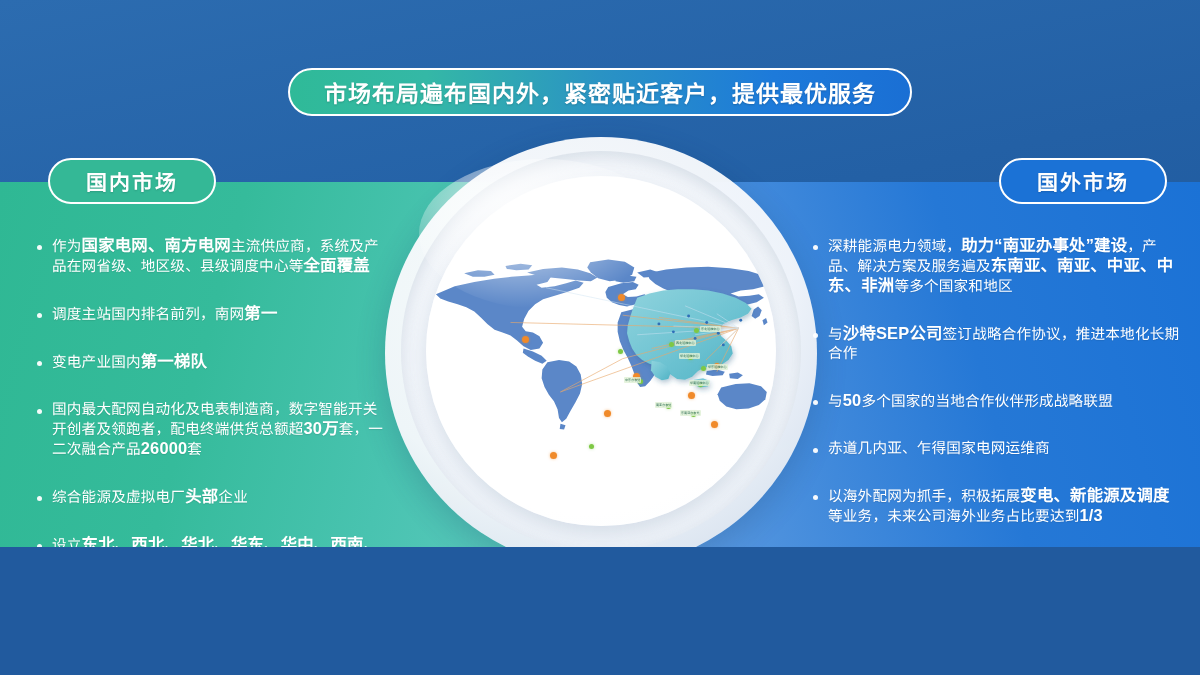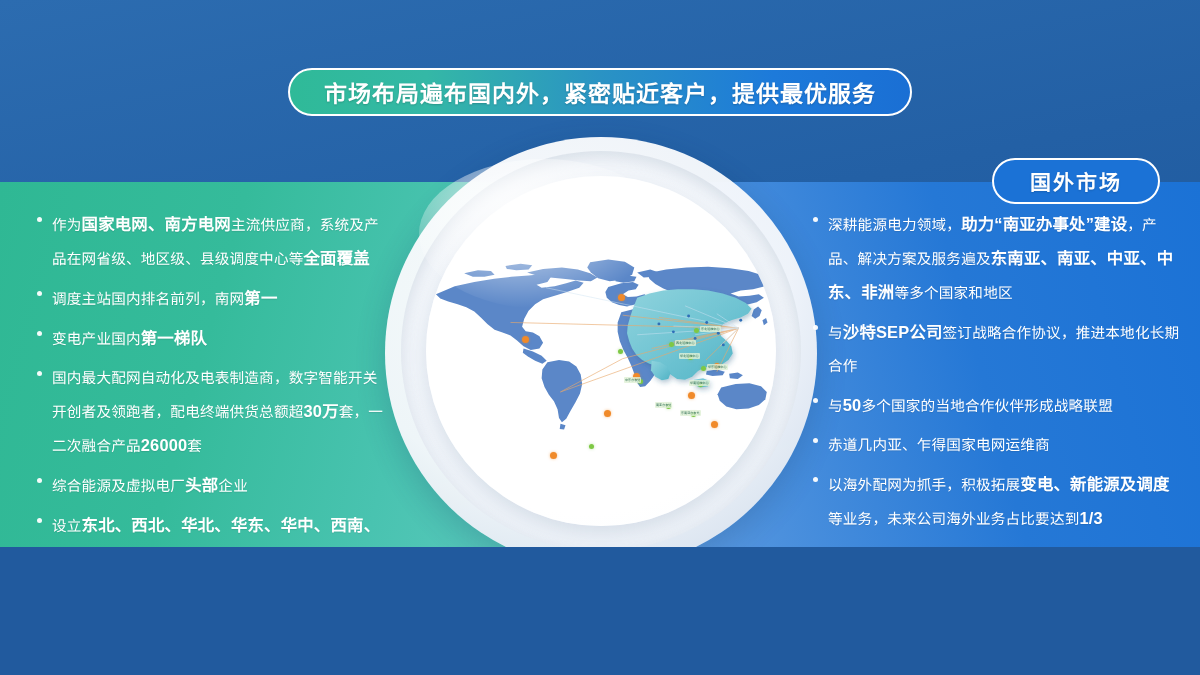--- a/index.html
+++ b/index.html
@@ -57,39 +57,40 @@
     position:absolute;top:158px;z-index:45;
     display:inline-flex;align-items:center;justify-content:center;
     height:46px;padding:0 36px;border-radius:24px;
     border:2.5px solid #ffffff;box-sizing:border-box;
   }
   .badge span{
     color:#ffffff;font-size:21px;font-weight:bold;letter-spacing:2px;
     white-space:nowrap;text-shadow:0 1px 2px rgba(0,0,0,.15);
   }
   .badge-left{left:48px;background:#34b896;}
-  .badge-right{right:40px;background:#1b72d6;text-align:right;}
+  .badge-right{right:33px;background:#1b72d6;text-align:right;}
 
   
   .list{
     position:absolute;top:208px;z-index:30;
     width:352px;
   }
   .list-left{left:36px;}
   .list-right{left:812px;width:372px;}
 
   .li{
     position:relative;
     padding-left:16px;
     margin-bottom:6px;
     color:#ffffff;
     font-size:14.6px;
-    line-height:33px;
+    line-height:19px;
     letter-spacing:.2px;
     text-shadow:0 1px 1px rgba(0,0,0,.10);
+    margin-top:28px;
   }
   .li::before{
     content:"";position:absolute;left:1px;top:9px;
     width:5px;height:5px;border-radius:50%;
     background:#ffffff;opacity:.95;
   }
   .li b{font-weight:bold;font-size:16.4px;}
 
   
   .globe{
@@ -143,20 +144,23 @@
 <div class="stage">
 
   <div class="title-wrap">
     <div class="title-pill">
       <span>市场布局遍布国内外，紧密贴近客户，提供最优服务</span>
     </div>
   </div>
 
   <div class="panel panel-left"></div>
 
+  <div class="badge badge-left">
+    <span>国内市场</span>
+  </div>
 
   <div class="list list-left">
     <div class="li">作为<b>国家电网、南方电网</b>主流供应商，系统及产品在网省级、地区级、县级调度中心等<b>全面覆盖</b></div>
     <div class="li">调度主站国内排名前列，南网<b>第一</b></div>
     <div class="li">变电产业国内<b>第一梯队</b></div>
     <div class="li">国内最大配网自动化及电表制造商，数字智能开关开创者及领跑者，配电终端供货总额超<b>30万</b>套，一二次融合产品<b>26000</b>套</div>
     <div class="li">综合能源及虚拟电厂<b>头部</b>企业</div>
     <div class="li">设立<b>东北、西北、华北、华东、华中、西南、山东、南网</b>8大运维中心</div>
   </div>
 

